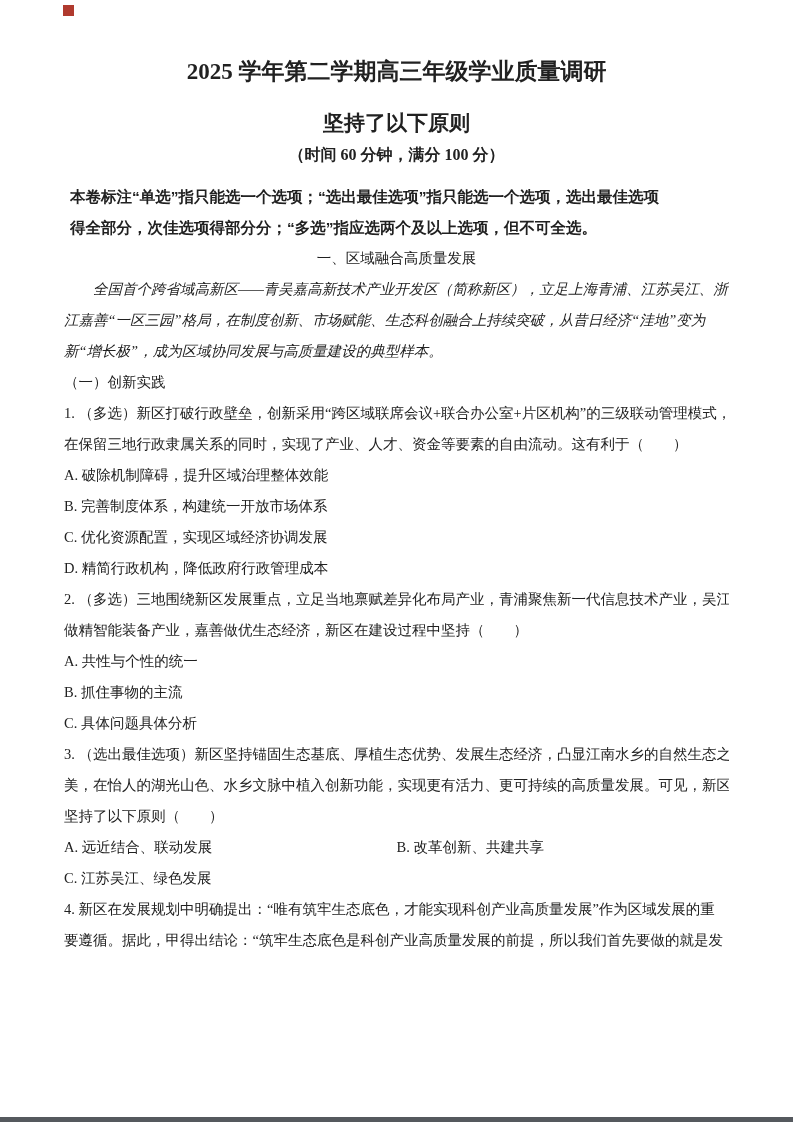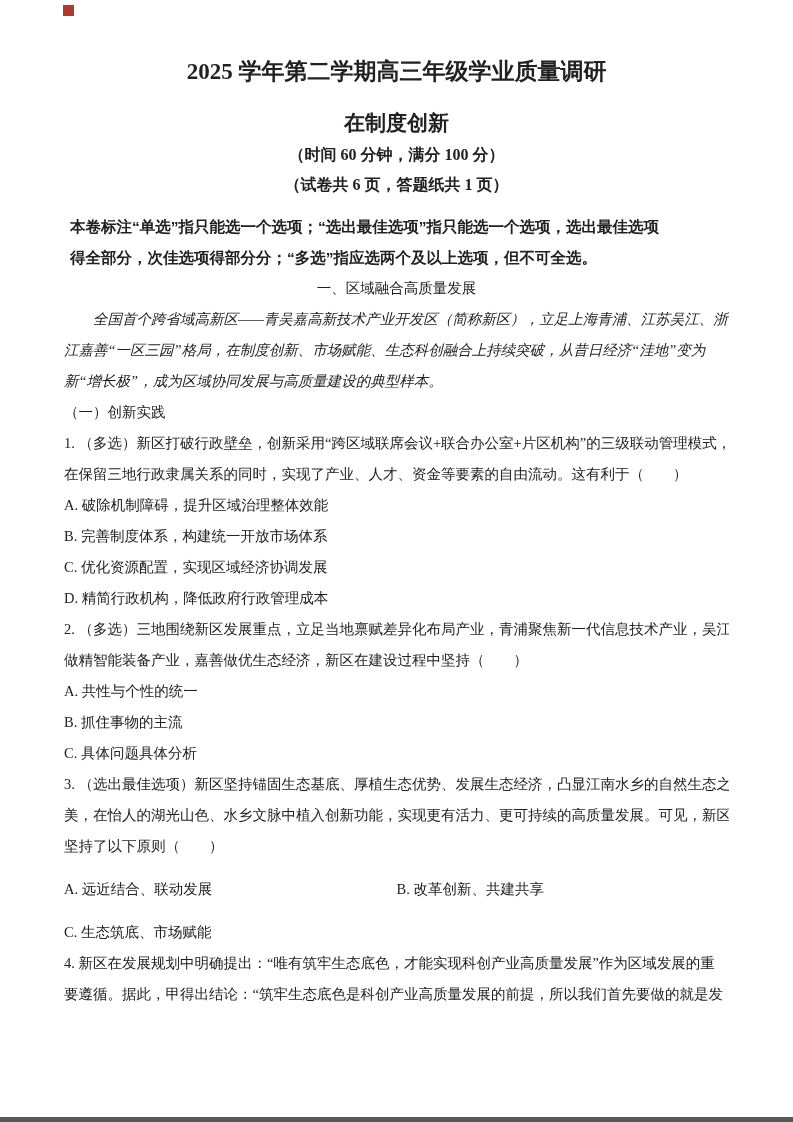--- a/index.html
+++ b/index.html
@@ -49,21 +49,21 @@
   }
   .ln{
     height:31px;
     line-height:31px;
     font-size:14.5px;
     white-space:nowrap;
     overflow:hidden;
   }
   .ln.center{text-align:center;}
   .intro .ln{font-style:italic;}
-  .opt-row{display:flex;margin-top:12px;}
+  .opt-row{display:flex;}
   .opt-cell{
     width:333px;
     height:31px;
     line-height:31px;
     font-size:14.5px;
     white-space:nowrap;
     overflow:hidden;
   }
   .footer-bar{
     position:absolute;
@@ -75,25 +75,24 @@
 <body>
 
 <div class="page">
 
   <div class="marker" style="background: rgb(176, 58, 46);"></div>
 
   <div class="content">
 
     <div class="exam-title">2025 学年第二学期高三年级学业质量调研</div>
 
-    <div class="exam-subject">在制度创新</div>
+    <div class="exam-subject">坚持了以下原则</div>
 
     <div class="exam-meta">（时间 60 分钟，满分 100 分）</div>
 
-    <div class="exam-meta">（试卷共 6 页，答题纸共 1 页）</div>
 
     <div class="notice">
       <div class="ln">本卷标注“单选”指只能选一个选项；“选出最佳选项”指只能选一个选项，选出最佳选项</div>
       <div class="ln">得全部分，次佳选项得部分分；“多选”指应选两个及以上选项，但不可全选。</div>
     </div>
 
     <div class="ln center">一、区域融合高质量发展</div>
 
     <div class="intro">
       <div class="ln">　　全国首个跨省域高新区——青吴嘉高新技术产业开发区（简称新区），立足上海青浦、江苏吴江、浙</div>
@@ -123,21 +122,21 @@
 
     <div>
       <div class="ln">3. （选出最佳选项）新区坚持锚固生态基底、厚植生态优势、发展生态经济，凸显江南水乡的自然生态之</div>
       <div class="ln">美，在怡人的湖光山色、水乡文脉中植入创新功能，实现更有活力、更可持续的高质量发展。可见，新区</div>
       <div class="ln">坚持了以下原则（　　）</div>
       <div class="opt-row">
         <div class="opt-cell">A. 远近结合、联动发展</div>
         <div class="opt-cell">B. 改革创新、共建共享</div>
       </div>
       <div class="opt-row">
-        <div class="opt-cell">C. 生态筑底、市场赋能</div>
+        <div class="opt-cell">C. 江苏吴江、绿色发展</div>
       </div>
     </div>
 
     <div>
       <div class="ln">4. 新区在发展规划中明确提出：“唯有筑牢生态底色，才能实现科创产业高质量发展”作为区域发展的重</div>
       <div class="ln">要遵循。据此，甲得出结论：“筑牢生态底色是科创产业高质量发展的前提，所以我们首先要做的就是发</div>
     </div>
 
   </div>
 

